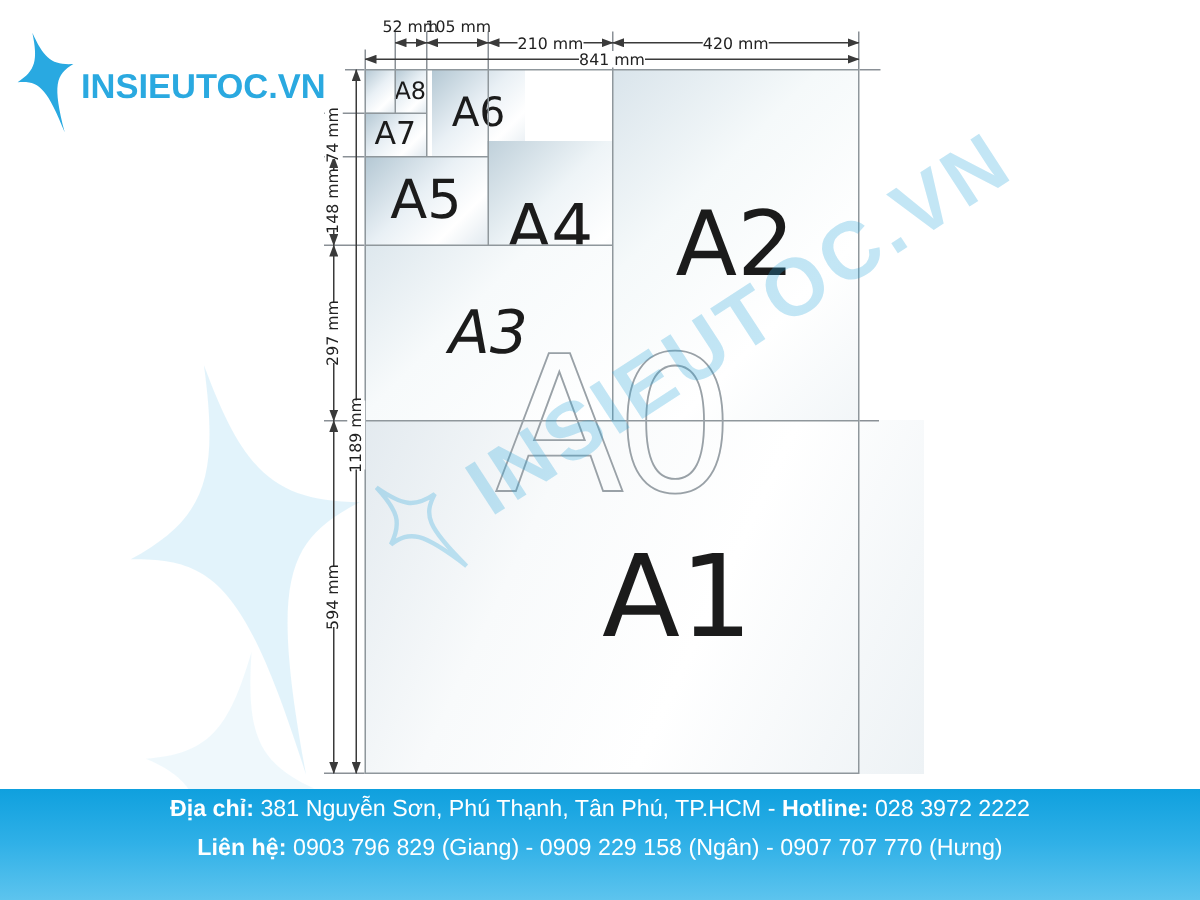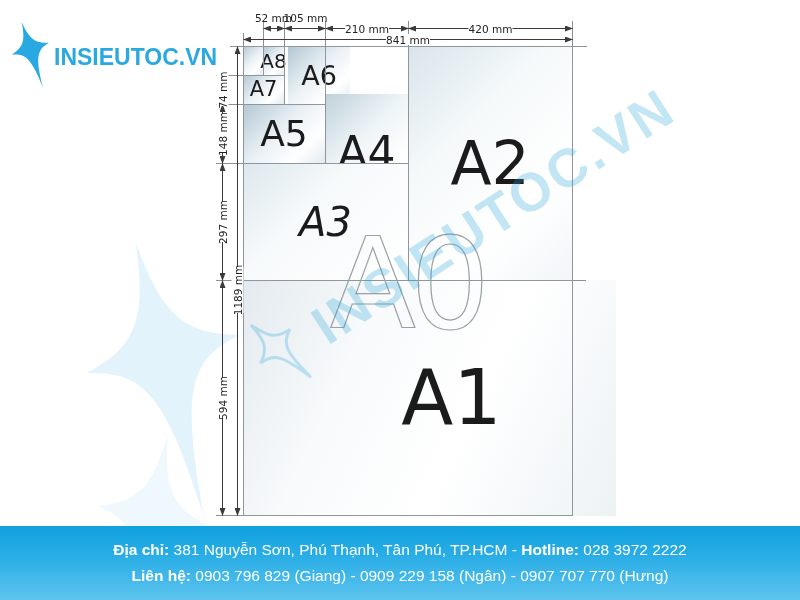--- a/index.html
+++ b/index.html
@@ -14,36 +14,36 @@
   .logo-text{font-family:"Liberation Sans",sans-serif;font-weight:bold;font-size:23px;
              color:#2aa9e0;letter-spacing:0px;margin-left:-6px;}
   
   .pbox{position:absolute;display:flex;align-items:center;justify-content:center;}
   .pbox .plabel{color:#1b1b1b;line-height:1;}
   .g-small{background:linear-gradient(135deg,#b3c7d3 0%,#e9f0f5 45%,#ffffff 75%,#e2eaf0 100%);}
   .g-a4{background:linear-gradient(135deg,#bfd0da 0%,#eef4f7 40%,#ffffff 72%,#e6edf2 100%);}
   .g-a3{background:linear-gradient(135deg,#dde7ed 0%,#f7fafb 40%,#ffffff 100%);}
   .g-a2{background:linear-gradient(135deg,#d9e4eb 0%,#f5f9fa 35%,#ffffff 70%,#f2f6f8 100%);}
   .g-a1{background:linear-gradient(115deg,#e3eaef 0%,#f8fafb 30%,#ffffff 60%,#edf2f5 100%);padding-left:44px;}
-  .f-a8{font-size:20px;} .f-a7{font-size:21px;} .f-a6{font-size:27px;}
+  .f-a8{font-size:16px;} .f-a7{font-size:21px;} .f-a6{font-size:27px;}
   .f-a5{font-size:36px;} .f-a4{font-size:44px;} .f-a3{font-size:40px;font-style:italic;}
   .f-a2{font-size:60px;text-align:right;} .f-a1{font-size:76px;}
   
   .overlay{position:absolute;left:0;top:0;pointer-events:none;}
   .dimtext{font-family:"DejaVu Sans",sans-serif;font-size:10.5px;fill:#222222;}
   
   .watermark{position:absolute;left:462px;top:236px;transform:translate(-50%,-50%) rotate(-33deg);
              display:flex;align-items:center;white-space:nowrap;pointer-events:none;}
   .watermark-text{font-family:"Liberation Sans",sans-serif;font-weight:600;font-size:54px;
                   letter-spacing:3px;color:rgba(41,164,220,0.28);margin-left:10px;}
   
   .footer{position:absolute;left:0;bottom:0;width:800px;height:74px;
           background:linear-gradient(180deg,#0fa0de 0%,#2fb0e7 48%,#5dc4ee 100%);
           color:#ffffff;text-align:center;font-family:"Liberation Sans",sans-serif;
-          font-size:15.5px;line-height:26px;padding-top:11px;box-sizing:border-box;}
+          font-size:15.5px;line-height:26px;padding-top:1px;box-sizing:border-box;}
   .footer b{font-weight:bold;}
 </style>
 </head>
 <body>
 
 <div class="canvas">
 
   <div class="bg-sparkle" style="left:55px;top:235px;transform:rotate(-14deg);opacity:.13;">
     <svg width="230" height="290" viewBox="0 0 100 140">
       <path d="M50,2 C54,38 61,50 88,57 C62,63 54,74 50,138 C46,74 38,63 12,57 C39,50 46,38 50,2 Z" fill="#29a9e1"></path>

